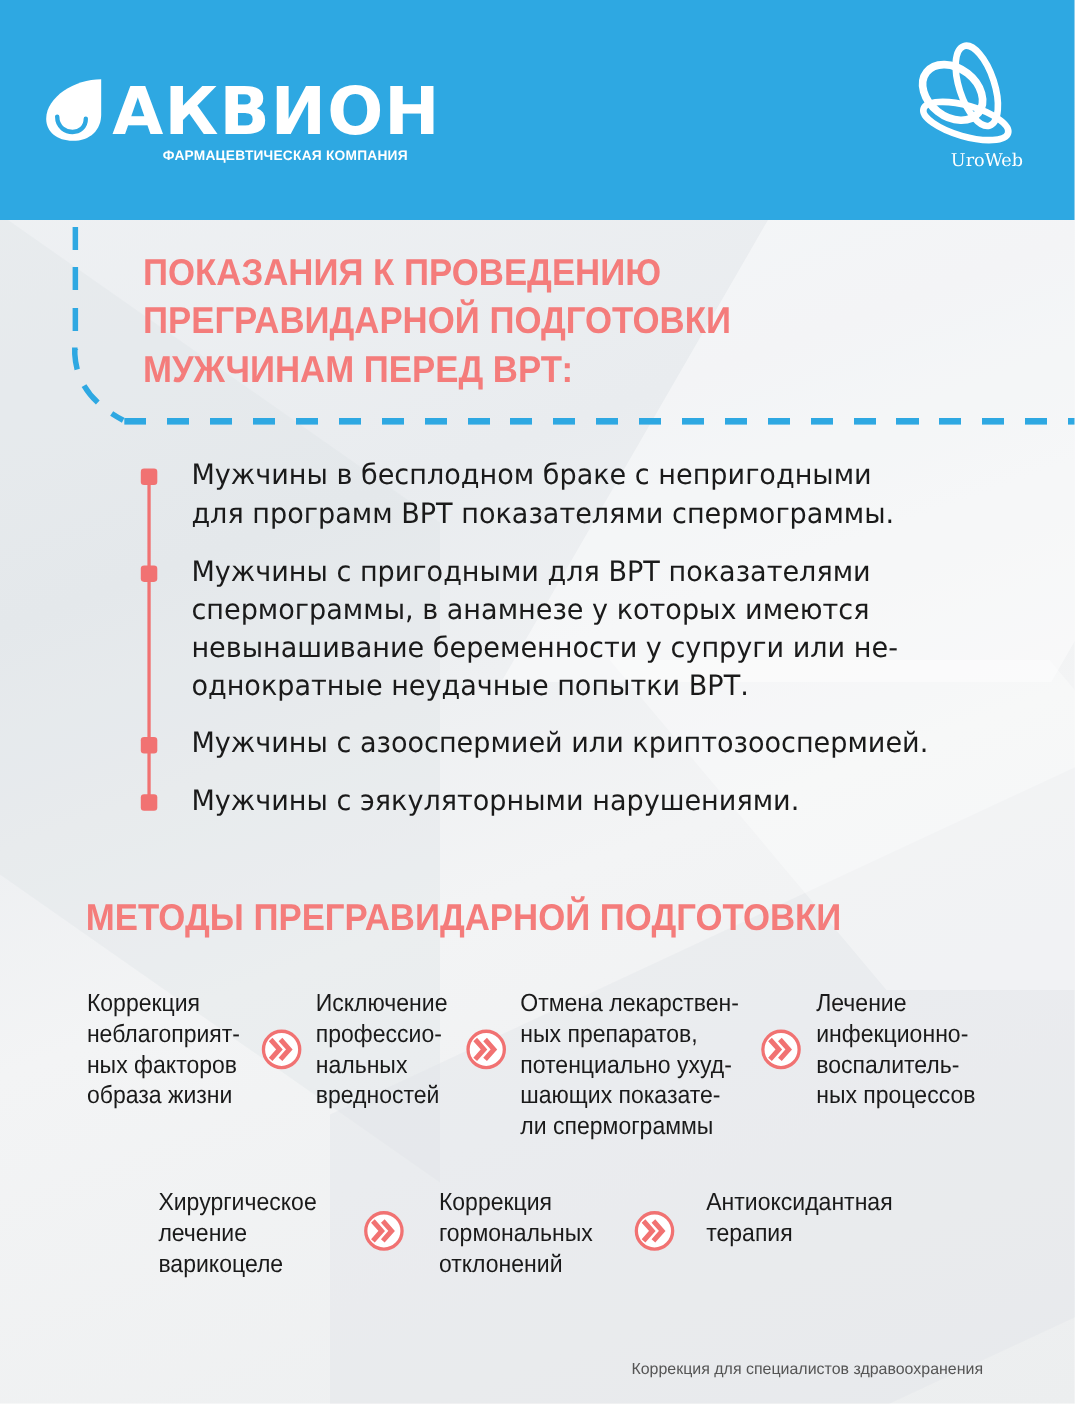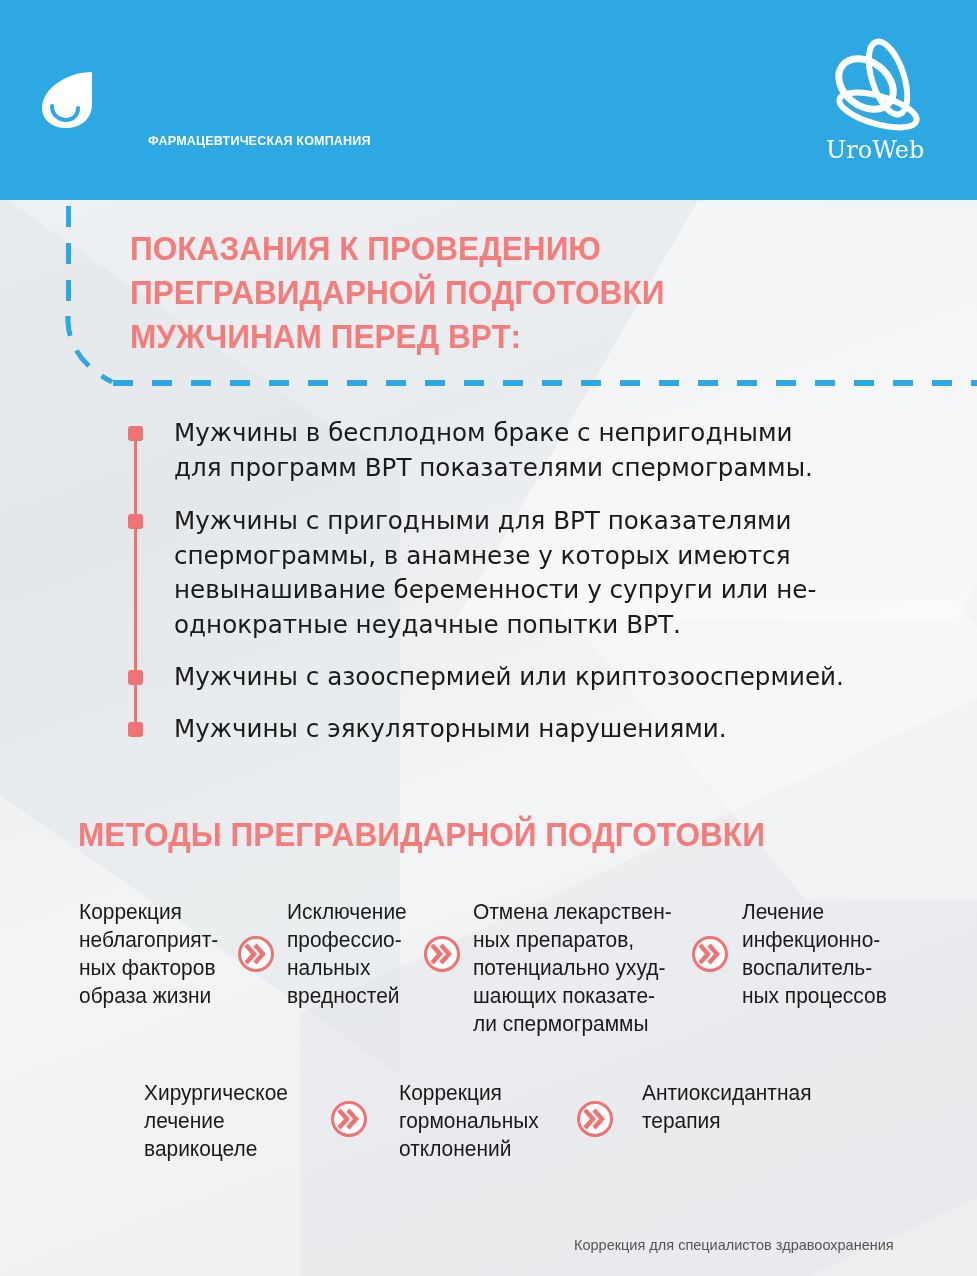--- a/index.html
+++ b/index.html
@@ -30,22 +30,22 @@
     font-family: "DejaVu Sans", sans-serif; font-weight: bold;
     font-size: 60px; letter-spacing: 1px; color: #ffffff; line-height: 56px;
   }
   .logo-sub {
     position: absolute; left: 148px; top: 134px;
     font-family: "Liberation Sans", sans-serif; font-weight: bold;
     font-size: 12.5px; color: #ffffff; letter-spacing: 0.2px;
   }
   .uroweb-mark { position: absolute; left: 826px; top: 36px; width: 96px; height: 100px; }
   .uroweb-text {
-    position: absolute; left: 826px; top: 136px; width: 104px; text-align: left;
-    font-family: "DejaVu Serif", serif; font-size: 24px; color: #ffffff;
+    position: absolute; left: 826px; top: 136px; width: 104px; text-align: right;
+    font-family: "DejaVu Serif", serif; font-size: 16px; color: #ffffff;
   }
 
   
   .dash-v {
     position: absolute; left: 66px; top: 206px; width: 5px; height: 112px;
     background: repeating-linear-gradient(to bottom, #2ea8e2 0 21px, transparent 21px 37px);
   }
   .dash-curve { position: absolute; left: 64px; top: 300px; width: 70px; height: 90px; }
   .dash-h {
     position: absolute; left: 113px; top: 380px; width: 864px; height: 6px;
@@ -109,20 +109,21 @@
   <div class="facet f2"></div>
   <div class="facet f3"></div>
   <div class="facet f4"></div>
 </div>
 
 <header class="header">
   <svg class="logo-drop" viewBox="0 0 56 60">
     <path d="M54 2 C30 2 4 18 4 38 C4 50 14 58 28 58 C44 58 54 48 54 34 Z" fill="#ffffff"></path>
     <path d="M14 36 C14 46 22 50 28 50 C34 50 40 46 40 38" fill="none" stroke="#2ea8e2" stroke-width="4" stroke-linecap="round"></path>
   </svg>
+  <div class="logo-word">АКВИОН</div>
   <div class="logo-sub">ФАРМАЦЕВТИЧЕСКАЯ КОМПАНИЯ</div>
 
   <svg class="uroweb-mark" viewBox="0 0 96 100">
     <ellipse cx="62" cy="42" rx="16" ry="38" transform="rotate(-18 62 42)" fill="none" stroke="#ffffff" stroke-width="6"></ellipse>
     <ellipse cx="40" cy="48" rx="30" ry="22" transform="rotate(38 40 48)" fill="none" stroke="#ffffff" stroke-width="7"></ellipse>
     <ellipse cx="52" cy="74" rx="40" ry="14" transform="rotate(16 52 74)" fill="none" stroke="#ffffff" stroke-width="6"></ellipse>
   </svg>
   <div class="uroweb-text">UroWeb</div>
 </header>
 

